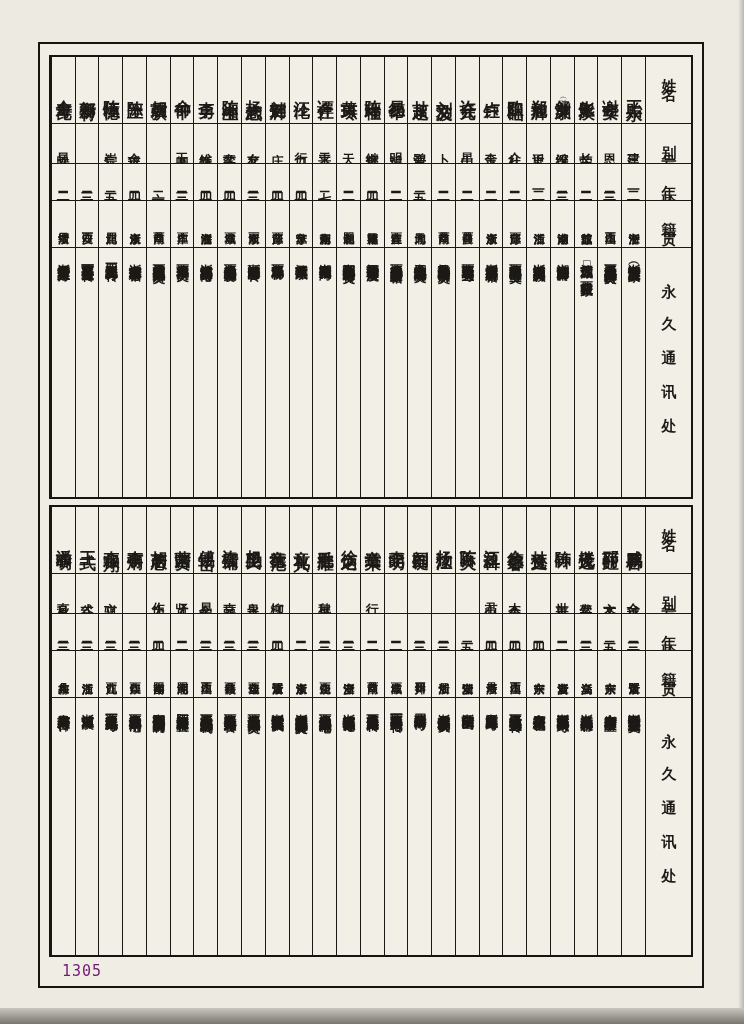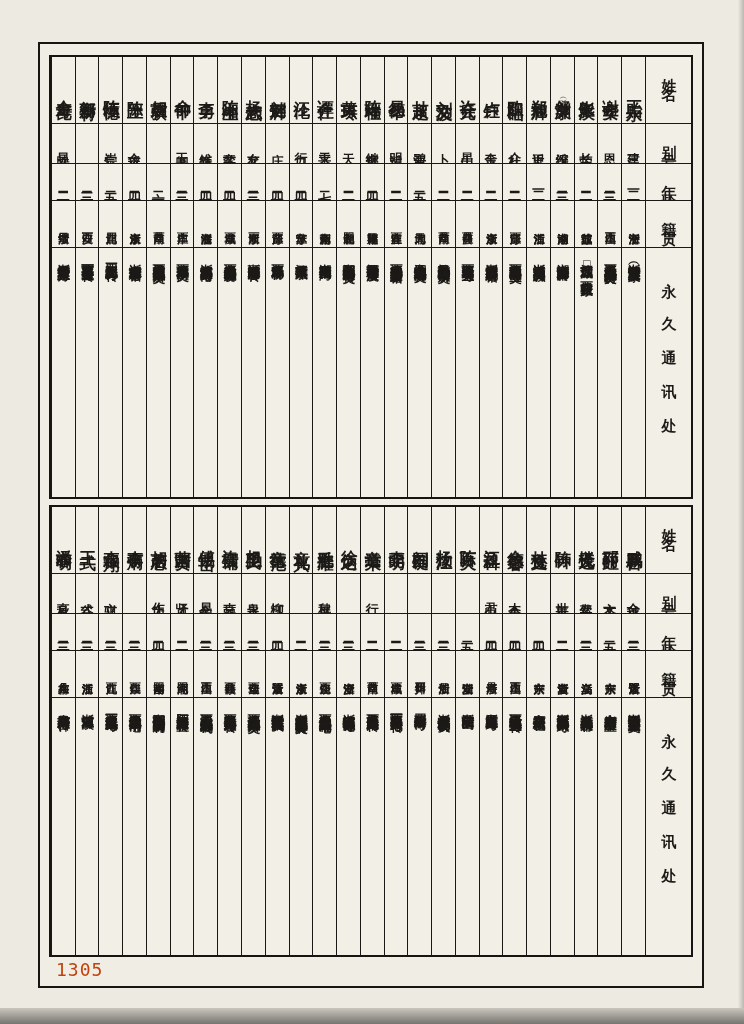--- a/index.html
+++ b/index.html
@@ -41,23 +41,23 @@
   .note{font-size:8px;font-weight:400;margin-top:1px;}
   .alias-t{font-size:13px;font-weight:600;letter-spacing:2px;}
   .age-t{font-size:13px;font-weight:600;letter-spacing:1px;}
   .native-t{font-size:11px;font-weight:600;line-height:1.02;}
   .addr-t{font-size:12.5px;font-weight:600;line-height:1.06;letter-spacing:.5px;}
   .hdr-t{font-size:15px;font-weight:700;letter-spacing:9px;padding-top:9px;}
   .hdr-addr-t{font-size:15px;font-weight:700;letter-spacing:34px;padding-top:16px;}
   .head-col .cell{justify-content:center;align-items:flex-start;}
   .head-col .r-addr{align-items:flex-start;}
   .page-number{
-    position:absolute;left:16px;bottom:6px;
+    position:absolute;left:22px;bottom:6px;
     font-family:"DejaVu Sans Mono","Liberation Mono",monospace;
-    font-size:18px;color:#c2410c;letter-spacing:1px;
+    font-size:15px;color:#701a75;letter-spacing:1px;
   }
 </style>
 </head>
 <body>
 
 <div class="frame">
   <section class="dir-table top">
     <div class="cols">
   <div class="person-col">
     <div class="cell r-name">

